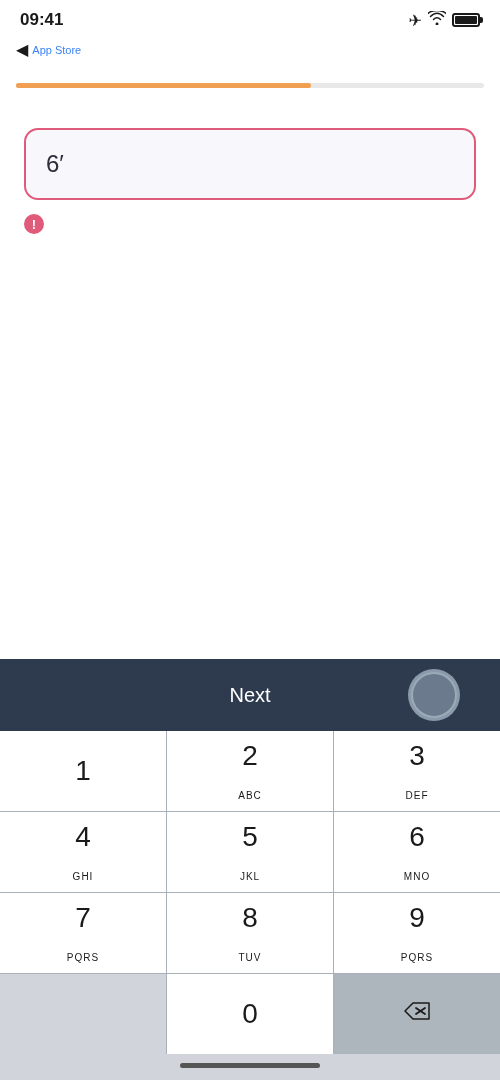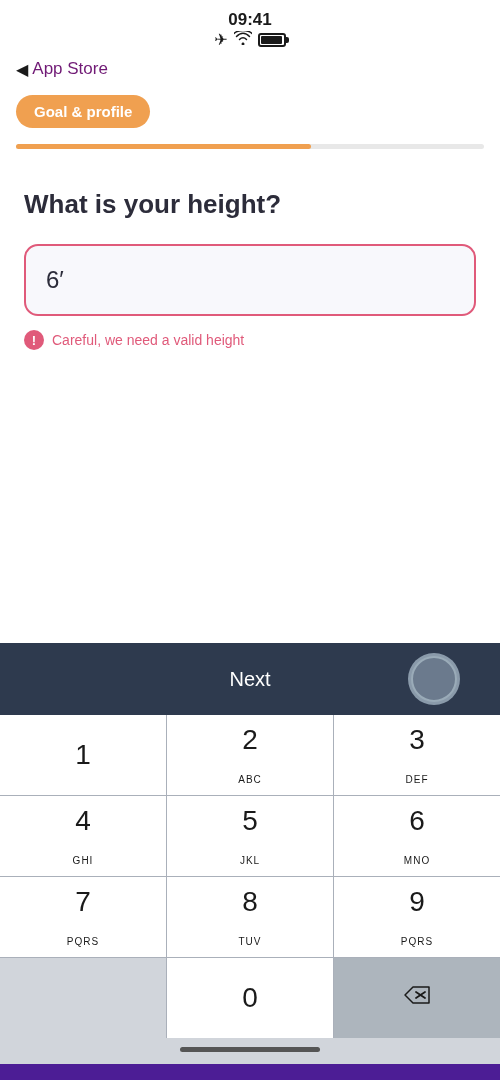--- a/index.html
+++ b/index.html
@@ -14,21 +14,20 @@
       flex-direction: column;
     }
 
     
     .status-bar {
       display: flex;
       justify-content: space-between;
       align-items: center;
       padding: 10px 20px 6px 20px;
       background: #ffffff;
-      flex-direction: column;
     }
     .status-time {
       font-size: 17px;
       font-weight: 600;
       color: #1a1a1a;
     }
     .status-icons {
       display: flex;
       align-items: center;
       gap: 6px;
@@ -76,22 +75,22 @@
       align-items: center;
       padding: 4px 16px 8px 16px;
       background: #ffffff;
     }
     .back-arrow {
       font-size: 16px;
       color: #1a1a1a;
       margin-right: 4px;
     }
     .back-label {
-      font-size: 17px;
-      color: #701a75;
+      font-size: 11px;
+      color: #3b82f6;
     }
 
     
     .progress-container {
       padding: 8px 16px 0 16px;
       background: #ffffff;
     }
     .goal-button {
       background: #f0a050;
       color: white;
@@ -161,22 +160,22 @@
       font-weight: 700;
       flex-shrink: 0;
     }
     .error-text {
       font-size: 14px;
       color: #e05a7a;
     }
 
     
     .keyboard-area {
-      background: #4c1d95;
-      padding-bottom: 16px;
+      background: #84cc16;
+      padding-bottom: 0;
     }
 
     
     .next-bar {
       background: #2e3a4e;
       display: flex;
       align-items: center;
       justify-content: center;
       padding: 14px 20px;
       position: relative;
@@ -284,34 +283,31 @@
     </div>
   </div>
 </div>
 
 <div class="nav-bar">
   <span class="back-arrow">◀</span>
   <span class="back-label">App Store</span>
 </div>
 
 <div class="progress-container">
-  <button class="goal-button">Goal &amp; profile</button>
   <div class="progress-bar-track">
     <div class="progress-bar-fill"></div>
   </div>
 </div>
 
 <div class="main-content">
-  <h2 class="question-title">What is your height?</h2>
   <div class="height-input-box">
     <span>6′</span>
   </div>
   <div class="error-row">
     <div class="error-icon">!</div>
-    <span class="error-text">Careful, we need a valid height</span>
   </div>
 </div>
 
 <div class="keyboard-area">
 
   <div class="next-bar">
     <span class="next-label">Next</span>
     <div class="next-circle">
       <div class="next-circle-inner"></div>
     </div>

